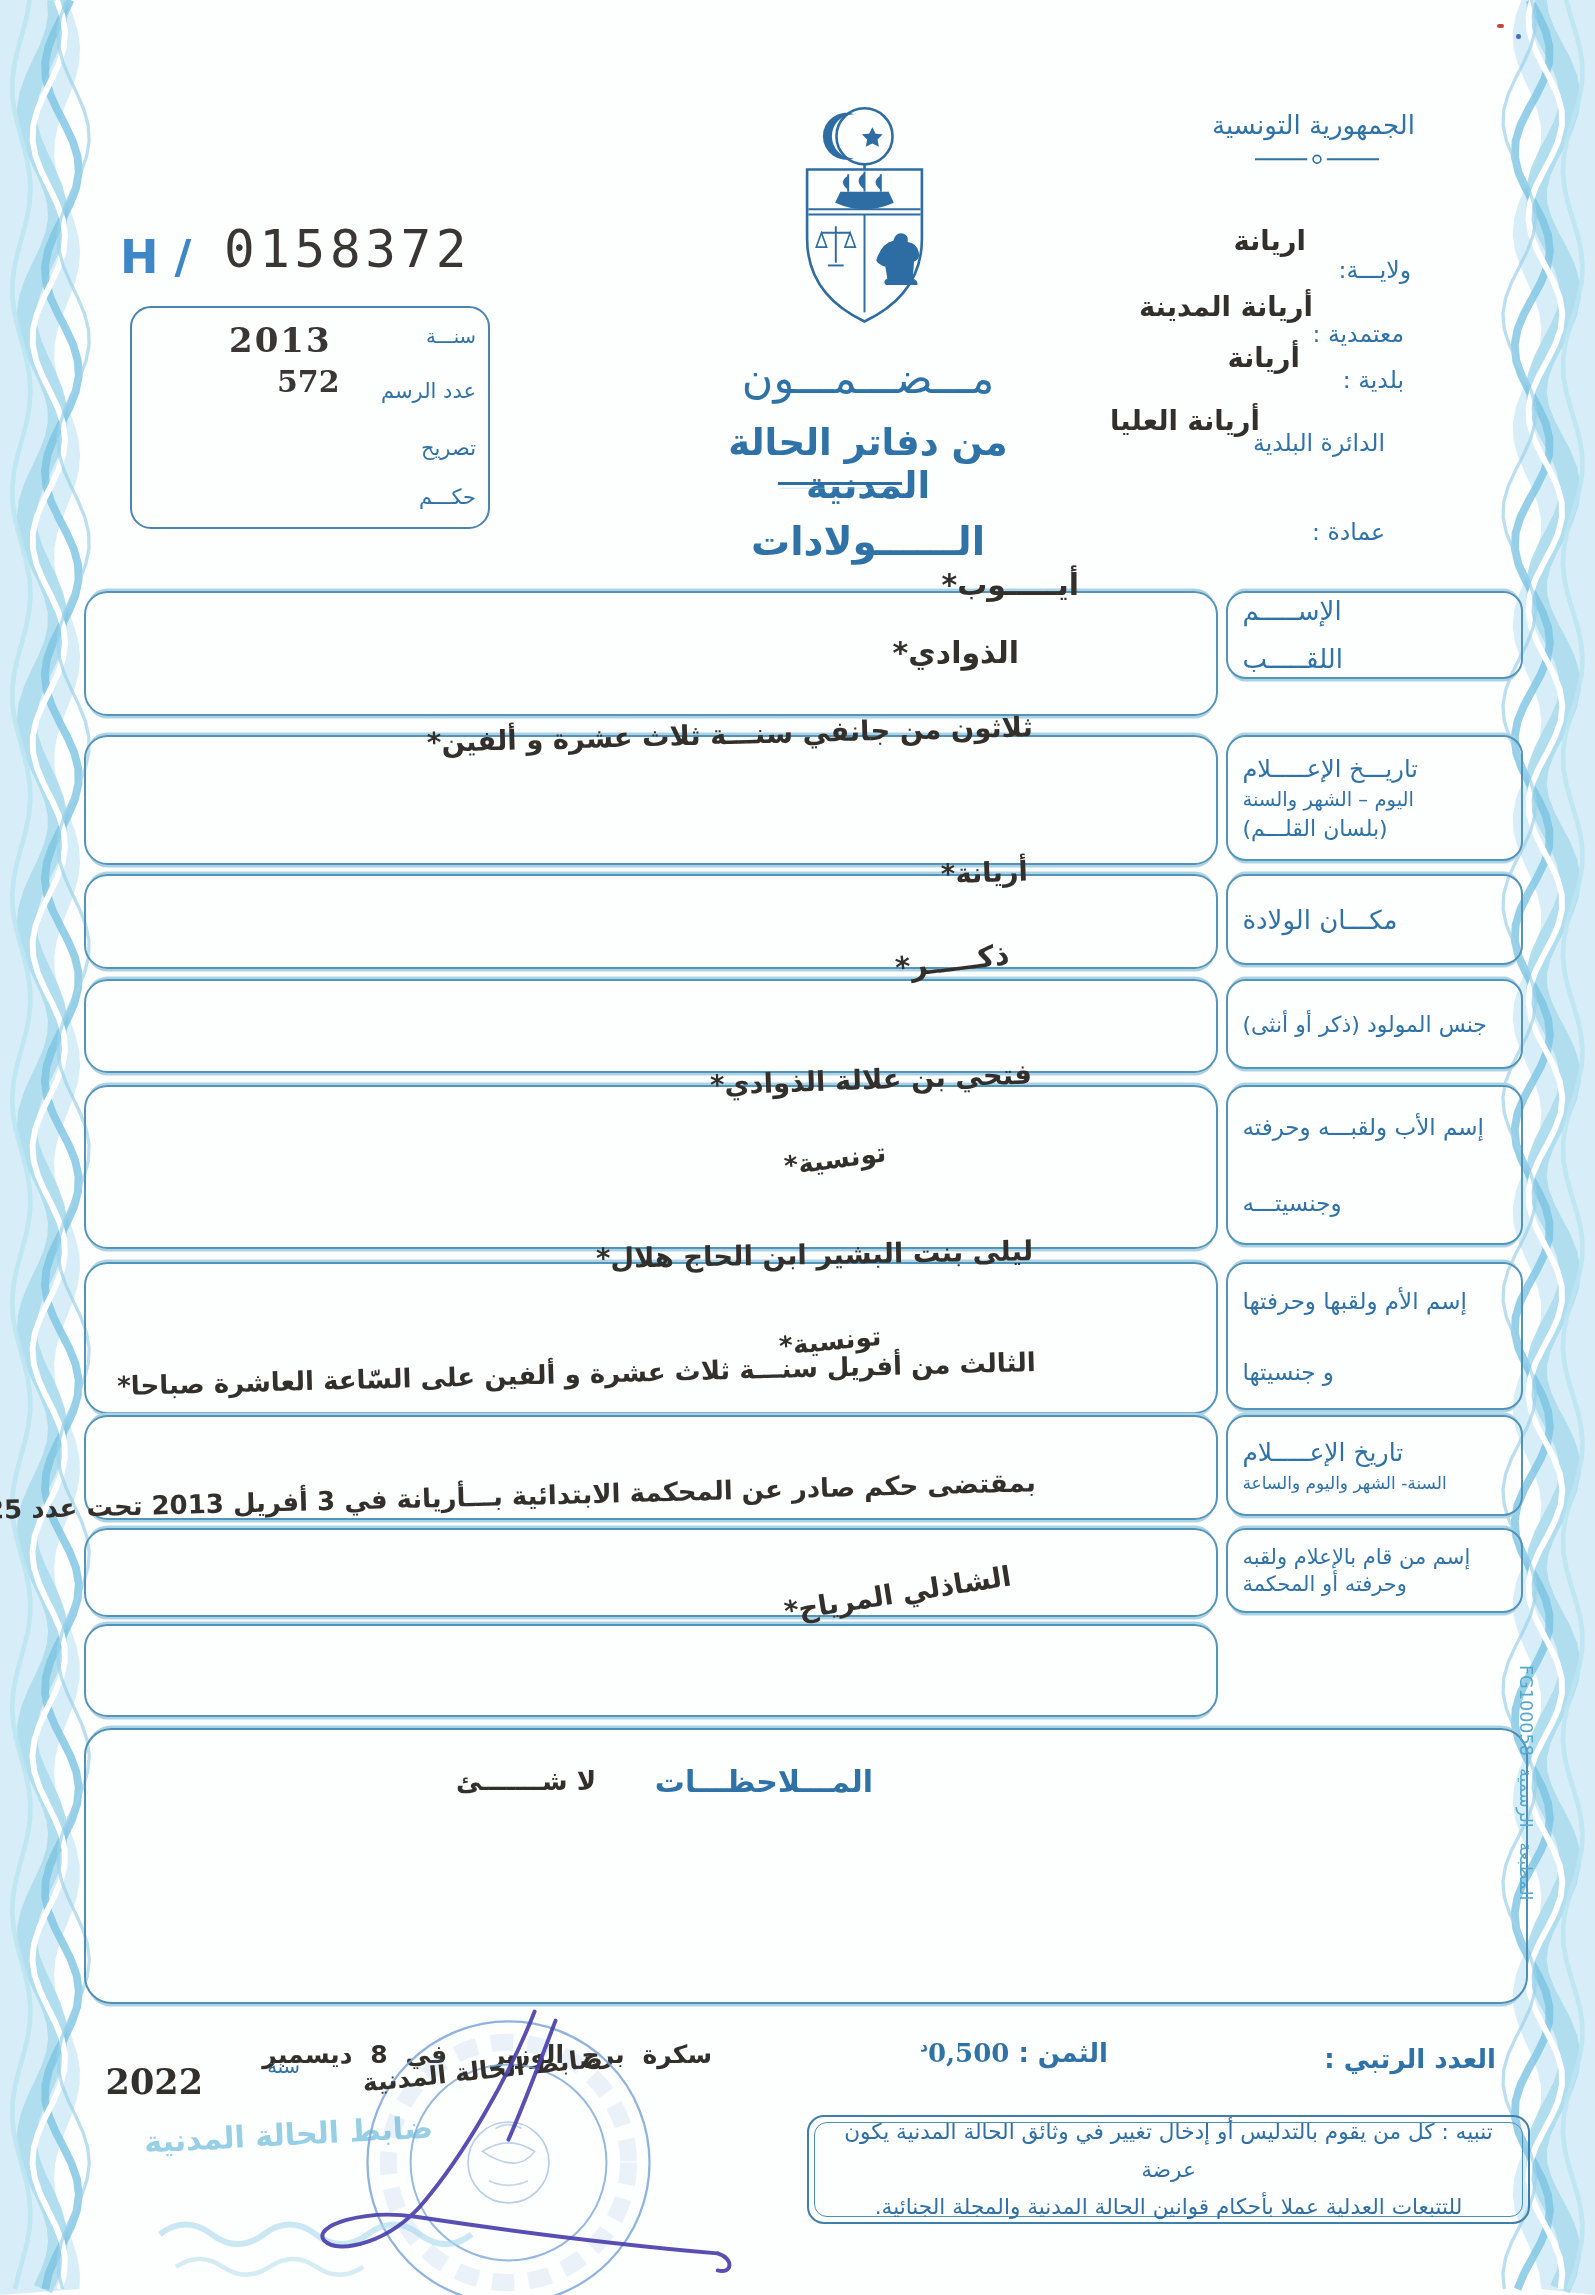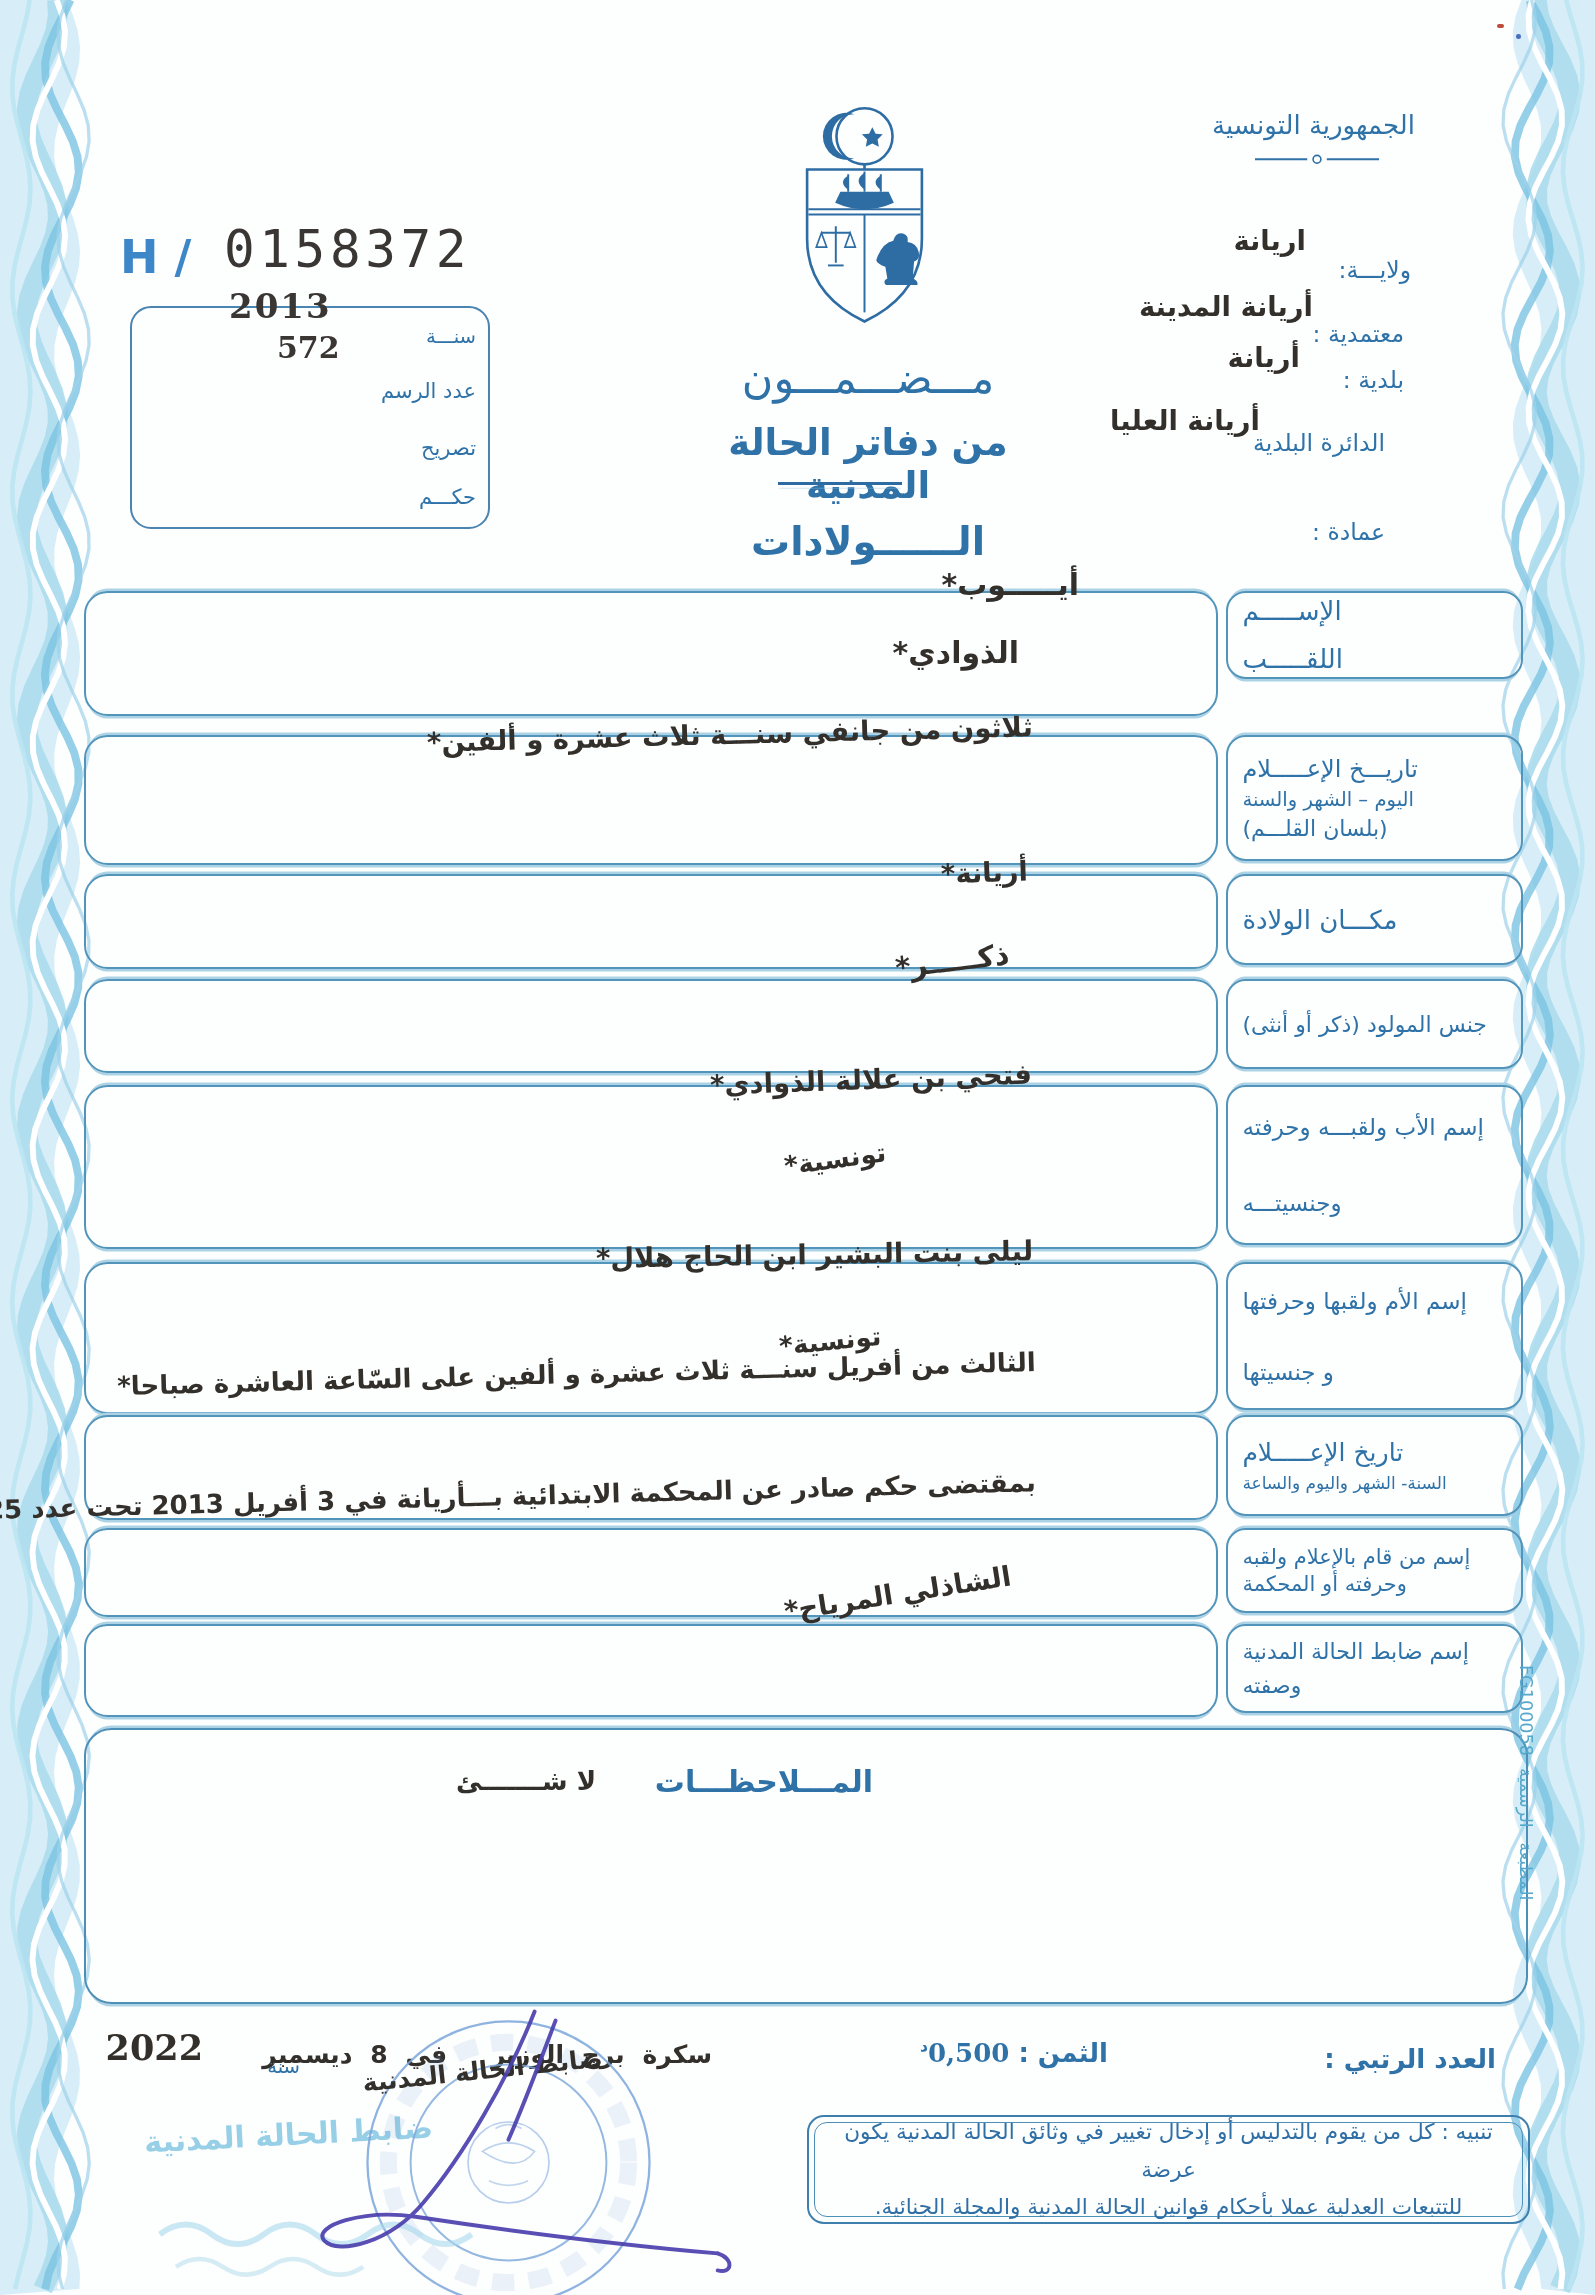--- a/index.html
+++ b/index.html
@@ -13,21 +13,21 @@
       box-shadow:0 -5.9px 0 -3.3px #abd3e5, 0 5.9px 0 -3.3px #abd3e5;}
   
   .lb{position:absolute;left:1227px;width:297px;border:2px solid #5294ba;border-radius:19.6px;
       box-shadow:0 -5.9px 0 -3.3px #abd3e5, 0 5.9px 0 -3.3px #abd3e5;
       display:flex;flex-direction:column;align-items:flex-end;justify-content:center;
       box-sizing:border-box;padding:7.8px 33px 7.8px 14.4px;text-align:right;color:#2f72a8;}
   .val{position:absolute;direction:rtl;color:#33302c;font-weight:bold;white-space:nowrap;}
   .lbl{white-space:nowrap;}
   .hdr-lbl{position:absolute;color:#2f72a8;font-size:23.5px;white-space:nowrap;}
   .hdr-val{position:absolute;color:#33302c;font-size:27.4px;font-weight:bold;white-space:nowrap;}
-  .serif{font-family:"DejaVu Serif",serif;}
+  .serif{font-family:"DejaVu Serif",serif;margin-top:34px;}
   .mono{font-family:"DejaVu Sans Mono",monospace;}
   svg{display:block;}
 </style>
 </head>
 <body>
 
 <div class="page">
 
   <svg class="abs" style="left:0;top:0;z-index:0;" width="93" height="2295" viewBox="0 0 142 3513">
     <path fill="#d7eef8" stroke="none" d="M104.0 0 L113.3 24 L120.5 48 L123.9 72 L122.6 96 L117.0 120 L108.4 144 L98.8 168 L90.4 192 L85.1 216 L84.2 240 L87.9 264 L95.4 288 L104.8 312 L114.1 336 L121.0 360 L123.9 384 L122.3 408 L116.4 432 L107.6 456 L98.0 480 L89.8 504 L84.9 528 L84.4 552 L88.4 576 L96.1 600 L105.6 624 L114.8 648 L121.4 672 L124.0 696 L122.0 720 L115.8 744 L106.8 768 L97.2 792 L89.2 816 L84.6 840 L84.5 864 L89.0 888 L96.9 912 L106.4 936 L115.4 960 L121.8 984 L124.0 1008 L121.6 1032 L115.1 1056 L106.0 1080 L96.5 1104 L88.7 1128 L84.5 1152 L84.7 1176 L89.5 1200 L97.6 1224 L107.2 1248 L116.1 1272 L122.1 1296 L124.0 1320 L121.2 1344 L114.4 1368 L105.2 1392 L95.7 1416 L88.2 1440 L84.3 1464 L85.0 1488 L90.1 1512 L98.4 1536 L108.0 1560 L116.7 1584 L122.5 1608 L123.9 1632 L120.8 1656 L113.7 1680 L104.4 1704 L95.0 1728 L87.7 1752 L84.2 1776 L85.2 1800 L90.7 1824 L99.2 1848 L108.8 1872 L117.3 1896 L122.8 1920 L123.8 1944 L120.3 1968 L113.0 1992 L103.6 2016 L94.3 2040 L87.2 2064 L84.1 2088 L85.5 2112 L91.3 2136 L100.0 2160 L109.6 2184 L117.9 2208 L123.0 2232 L123.7 2256 L119.8 2280 L112.3 2304 L102.8 2328 L93.6 2352 L86.8 2376 L84.0 2400 L85.9 2424 L91.9 2448 L100.8 2472 L110.4 2496 L118.5 2520 L123.3 2544 L123.5 2568 L119.3 2592 L111.5 2616 L102.0 2640 L92.9 2664 L86.4 2688 L84.0 2712 L86.2 2736 L92.6 2760 L101.6 2784 L111.1 2808 L119.0 2832 L123.5 2856 L123.4 2880 L118.8 2904 L110.8 2928 L101.2 2952 L92.2 2976 L86.0 3000 L84.0 3024 L86.6 3048 L93.3 3072 L102.4 3096 L111.9 3120 L119.6 3144 L123.6 3168 L123.1 3192 L118.2 3216 L110.0 3240 L100.4 3264 L91.6 3288 L85.7 3312 L84.1 3336 L87.0 3360 L93.9 3384 L103.2 3408 L112.6 3432 L120.1 3456 L123.8 3480 L122.9 3504 L0 3513 L0 0 Z"></path>
@@ -157,24 +157,20 @@
   <div class="val" style="right:559px;top:1359px;font-size:26px;transform:rotate(-1.5deg);z-index:3;">الثالث من أفريل سنـــة ثلاث عشرة و ألفين على السّاعة العاشرة صباحا*</div>
 
   <div class="bx" style="top:1528px;height:85px;z-index:1;"></div>
   <div class="lb" style="top:1528px;height:85px;gap:2.6px;z-index:1;">
     <div class="lbl" style="font-size:21px;">إسم من قام بالإعلام ولقبه</div>
     <div class="lbl" style="font-size:21px;">وحرفته أو المحكمة</div>
   </div>
   <div class="val" style="right:559px;top:1482px;font-size:26px;transform:rotate(-1.5deg);z-index:3;">بمقتضى حكم صادر عن المحكمة الابتدائية بـــأريانة في 3 أفريل 2013 تحت عدد 53125*</div>
 
   <div class="bx" style="top:1624px;height:89px;z-index:1;"></div>
-  <div class="lb" style="top:1624px;height:89px;justify-content:space-between;padding-top:13px;padding-bottom:13px;z-index:1;">
-    <div class="lbl" style="font-size:22px;">إسم ضابط الحالة المدنية</div>
-    <div class="lbl" style="font-size:22px;">وصفته</div>
-  </div>
   <div class="val" style="right:583px;top:1578px;font-size:27.4px;transform:rotate(-9deg);z-index:3;">الشاذلي المرياح*</div>
 
   <div class="abs" style="left:85px;top:1728px;width:1440px;height:272px;border:2px solid #4e8fb8;border-radius:27.4px;
        box-shadow:0 -5.9px 0 -3.3px #abd3e5, 0 5.9px 0 -3.3px #abd3e5;z-index:1;"></div>
   <div class="abs blue" style="right:722px;top:1764px;font-size:30px;font-weight:bold;z-index:2;">المـــلاحظـــات</div>
   <div class="val" style="left:457px;top:1766px;font-size:26px;z-index:3;">لا شـــــــئ</div>
 
   <div class="abs" style="left:1537px;top:1665px;width:457px;transform:rotate(90deg);transform-origin:0 0;
        direction:ltr;font-size:17.6px;color:#55a8cc;white-space:nowrap;z-index:2;">
     <span>FG100058</span>

